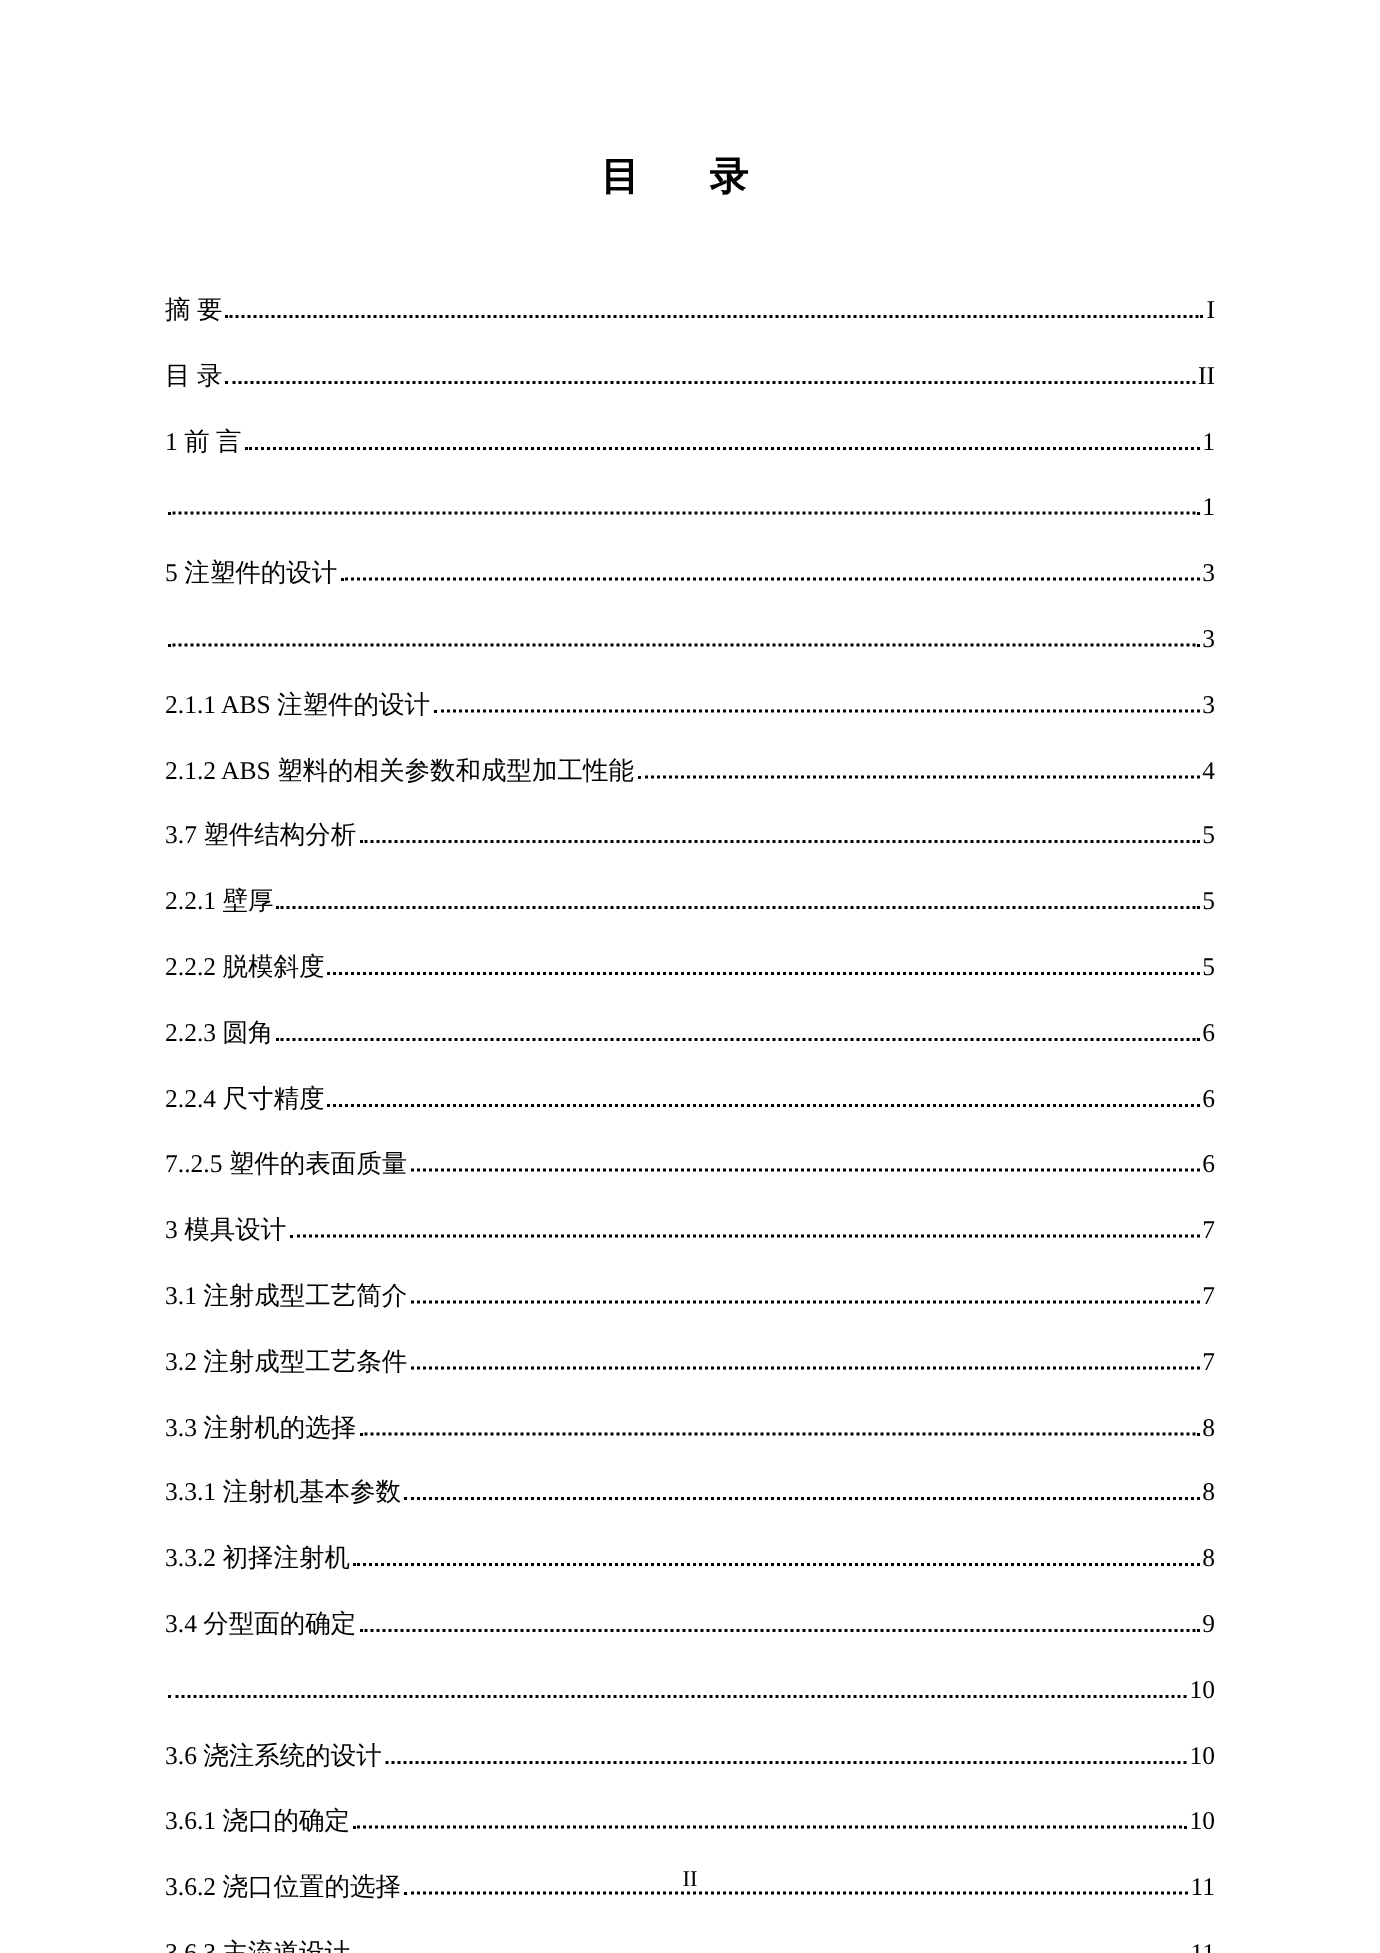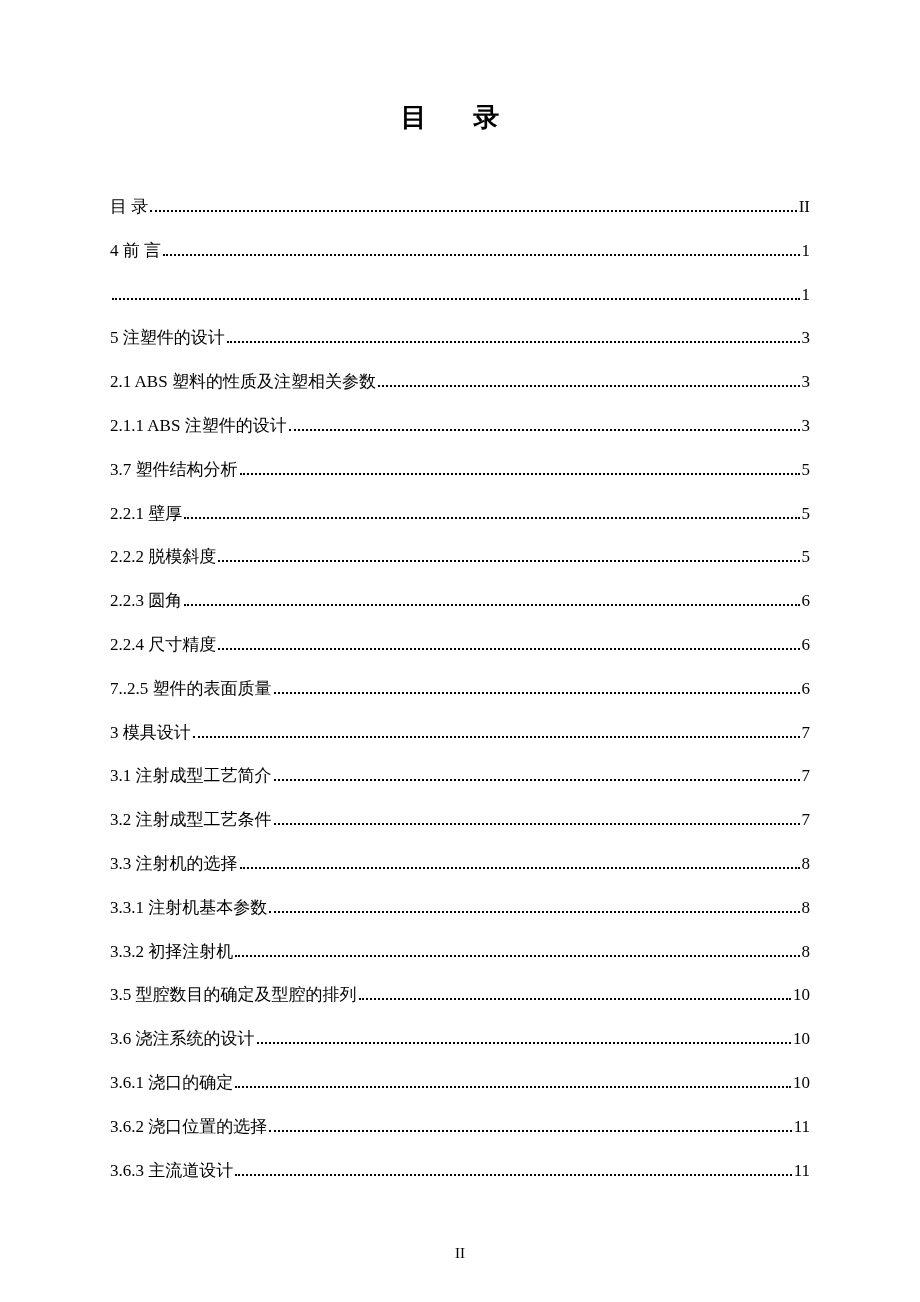--- a/index.html
+++ b/index.html
@@ -57,47 +57,56 @@
     font-family: "Times New Roman", serif;
   }
 </style>
 </head>
 <body>
 
 <div class="page">
   <div class="title">目 录</div>
   <div class="toc" id="toc-container">
       <div class="toc-row">
+        <span class="toc-label">摘    要</span>
+        <span class="toc-dots"></span>
+        <span class="toc-page">I</span>
+      </div>
+      <div class="toc-row">
         <span class="toc-label">目    录</span>
         <span class="toc-dots"></span>
         <span class="toc-page">II</span>
       </div>
       <div class="toc-row">
-        <span class="toc-label">4  前  言</span>
+        <span class="toc-label">1  前  言</span>
         <span class="toc-dots"></span>
         <span class="toc-page">1</span>
       </div>
       <div class="toc-row">
         <span class="toc-dots"></span>
         <span class="toc-page">1</span>
       </div>
       <div class="toc-row">
         <span class="toc-label">5  注塑件的设计</span>
         <span class="toc-dots"></span>
         <span class="toc-page">3</span>
       </div>
       <div class="toc-row">
-        <span class="toc-label">2.1 ABS 塑料的性质及注塑相关参数</span>
         <span class="toc-dots"></span>
         <span class="toc-page">3</span>
       </div>
       <div class="toc-row">
         <span class="toc-label">2.1.1 ABS 注塑件的设计</span>
         <span class="toc-dots"></span>
         <span class="toc-page">3</span>
+      </div>
+      <div class="toc-row">
+        <span class="toc-label">2.1.2 ABS 塑料的相关参数和成型加工性能</span>
+        <span class="toc-dots"></span>
+        <span class="toc-page">4</span>
       </div>
       <div class="toc-row">
         <span class="toc-label">3.7  塑件结构分析</span>
         <span class="toc-dots"></span>
         <span class="toc-page">5</span>
       </div>
       <div class="toc-row">
         <span class="toc-label">2.2.1  壁厚</span>
         <span class="toc-dots"></span>
         <span class="toc-page">5</span>
@@ -146,21 +155,25 @@
         <span class="toc-label">3.3.1  注射机基本参数</span>
         <span class="toc-dots"></span>
         <span class="toc-page">8</span>
       </div>
       <div class="toc-row">
         <span class="toc-label">3.3.2  初择注射机</span>
         <span class="toc-dots"></span>
         <span class="toc-page">8</span>
       </div>
       <div class="toc-row">
-        <span class="toc-label">3.5  型腔数目的确定及型腔的排列</span>
+        <span class="toc-label">3.4  分型面的确定</span>
+        <span class="toc-dots"></span>
+        <span class="toc-page">9</span>
+      </div>
+      <div class="toc-row">
         <span class="toc-dots"></span>
         <span class="toc-page">10</span>
       </div>
       <div class="toc-row">
         <span class="toc-label">3.6  浇注系统的设计</span>
         <span class="toc-dots"></span>
         <span class="toc-page">10</span>
       </div>
       <div class="toc-row">
         <span class="toc-label">3.6.1  浇口的确定</span>

